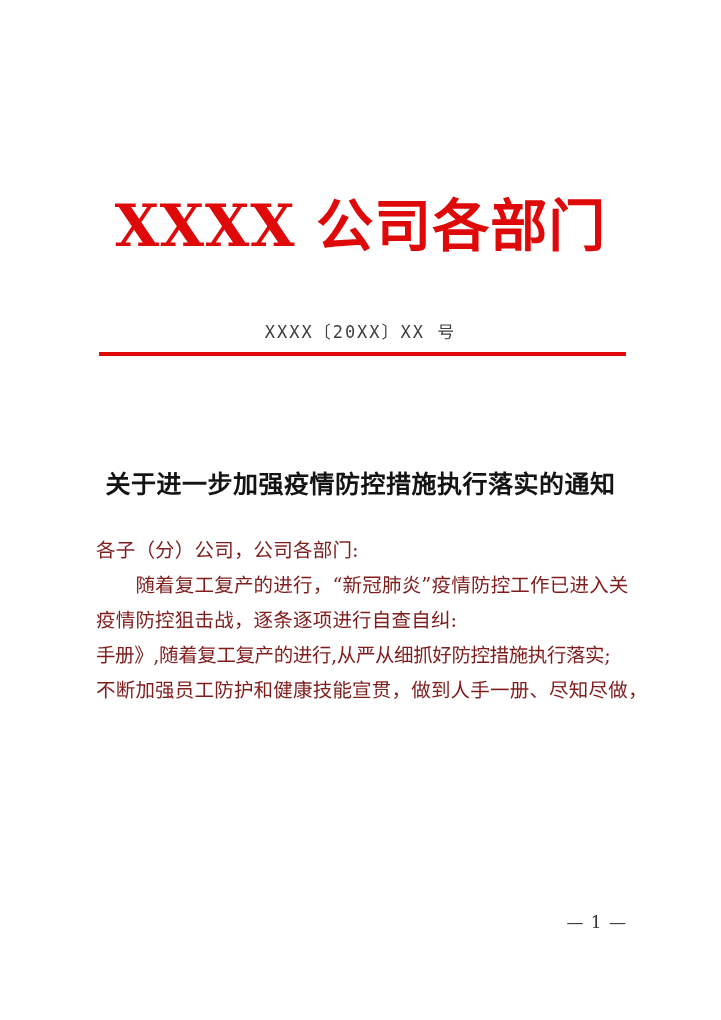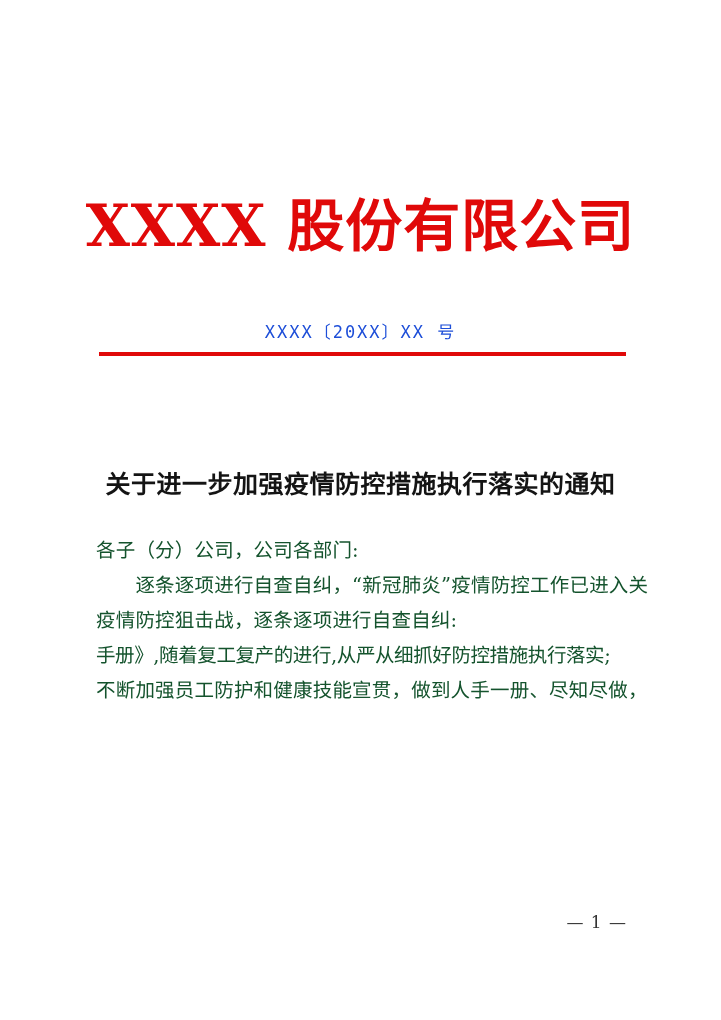--- a/index.html
+++ b/index.html
@@ -42,21 +42,21 @@
   
   .doc-number {
     position: absolute;
     top: 318px;
     left: 0;
     right: 0;
     text-align: center;
     font-family: "DejaVu Sans Mono", "Liberation Mono", monospace;
     font-size: 17px;
     letter-spacing: 2px;
-    color: #1d4ed8;
+    color: #404040;
   }
 
   
   .red-rule {
     position: absolute;
     top: 352px;
     left: 99px;
     width: 527px;
     height: 4px;
     background: #e00909;
@@ -84,21 +84,21 @@
     top: 533px;
     left: 96px;
     width: 532px;
   }
 
   .salutation,
   .body-line {
     font-family: "DejaVu Serif", "Liberation Serif", serif;
     font-size: 19.5px;
     line-height: 35px;
-    color: #14532d;
+    color: #7f1d1d;
     letter-spacing: 0.2px;
     white-space: pre;
   }
 
   .body-line.tight {
     letter-spacing: -0.4px;
   }
 
   
   .page-footer {
@@ -112,34 +112,34 @@
     color: #333333;
     letter-spacing: 1px;
   }
 </style>
 </head>
 <body>
 
 <div class="page">
 
   <div class="letterhead">
-    <span class="letterhead-title">XXXX 股份有限公司</span>
+    <span class="letterhead-title">XXXX 公司各部门</span>
   </div>
 
   <div class="doc-number">XXXX〔20XX〕XX 号</div>
 
   <div class="red-rule"></div>
 
   <div class="doc-title">关于进一步加强疫情防控措施执行落实的通知</div>
 
   <div class="body-area">
 
     <div class="salutation">各子（分）公司，公司各部门:</div>
 
-    <div class="body-line">　　逐条逐项进行自查自纠，“新冠肺炎”疫情防控工作已进入关</div>
+    <div class="body-line">　　随着复工复产的进行，“新冠肺炎”疫情防控工作已进入关</div>
     <div class="body-line">疫情防控狙击战，逐条逐项进行自查自纠:</div>
     <div class="body-line tight">手册》,随着复工复产的进行,从严从细抓好防控措施执行落实;</div>
     <div class="body-line">不断加强员工防护和健康技能宣贯，做到人手一册、尽知尽做，</div>
 
   </div>
 
   <div class="page-footer">— 1 —</div>
 
 </div>
 

